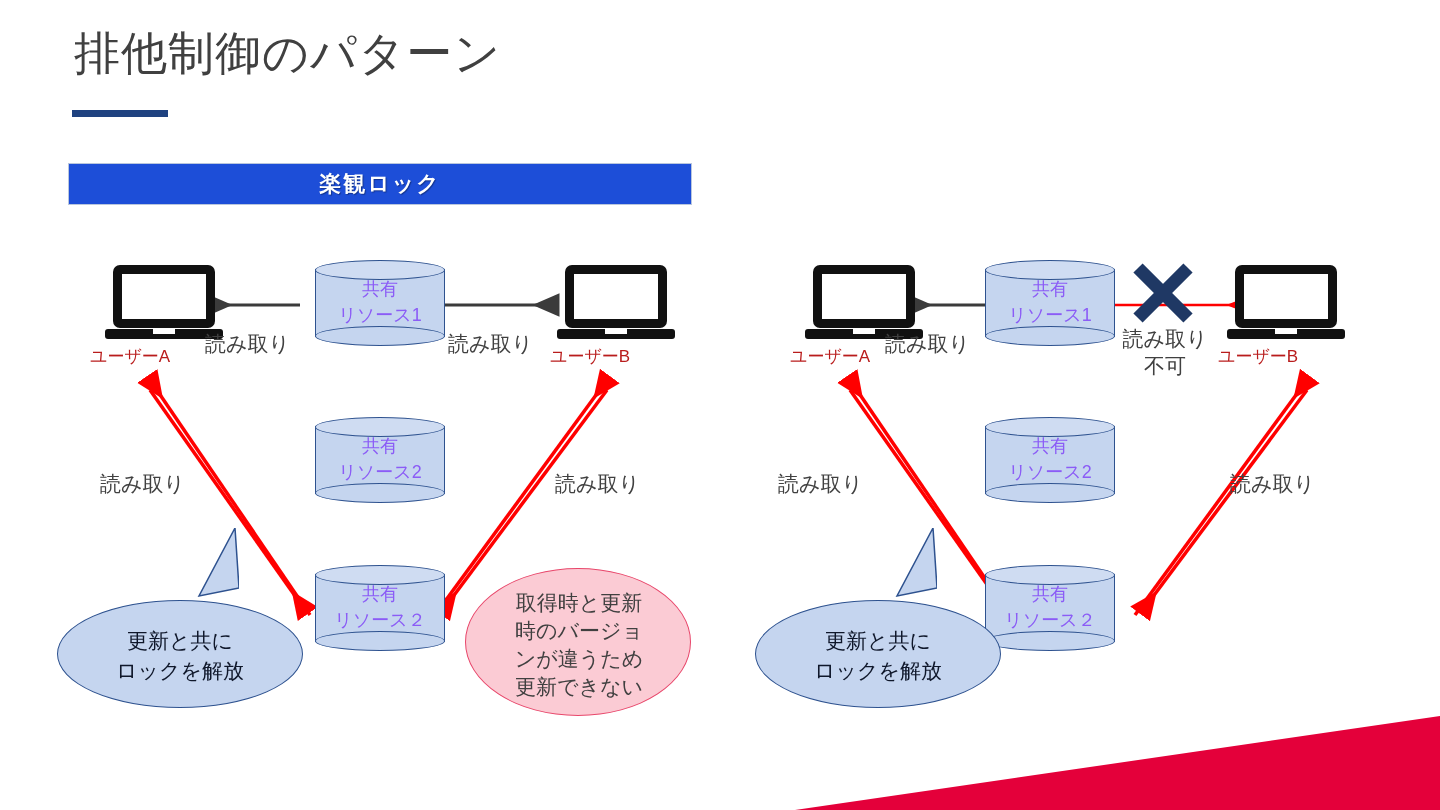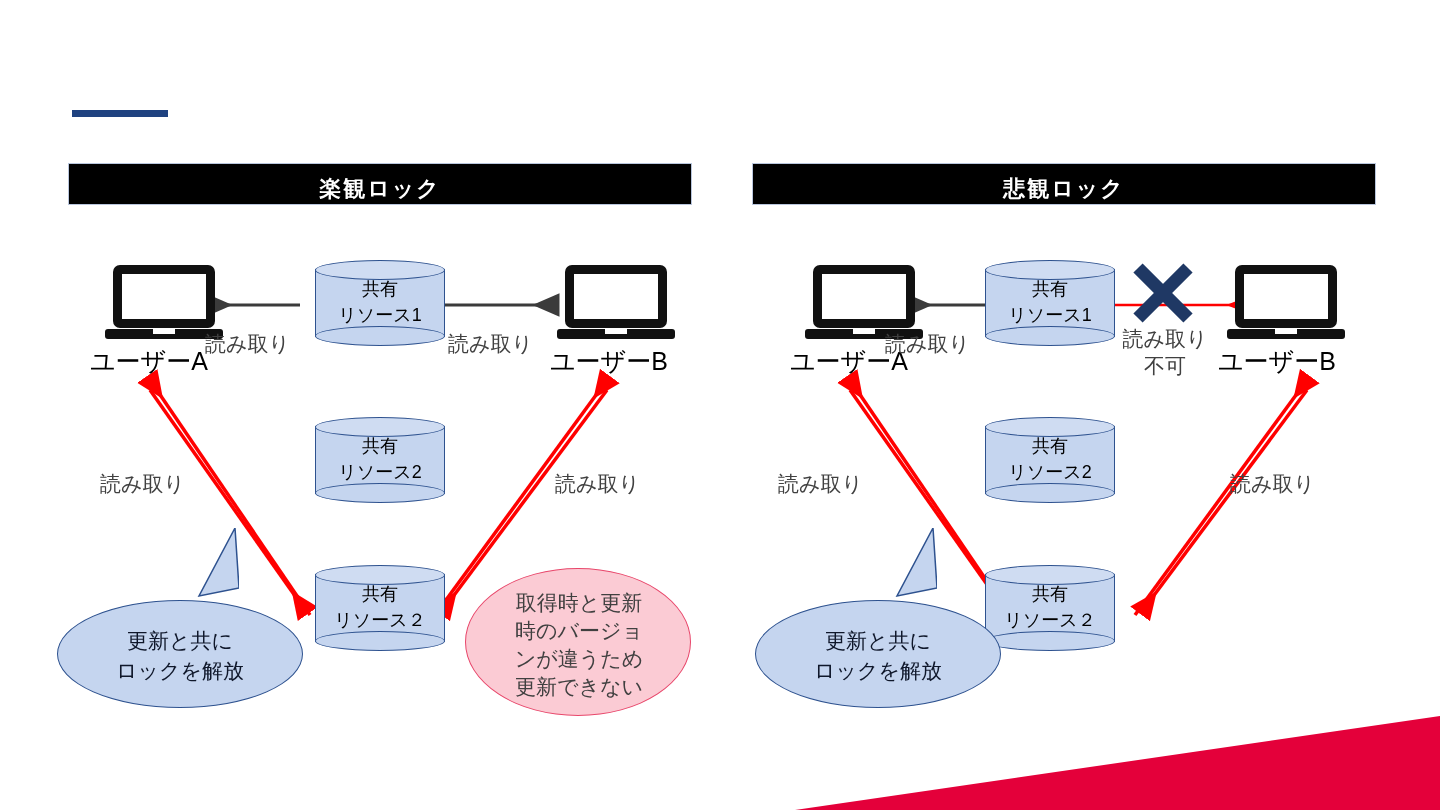--- a/index.html
+++ b/index.html
@@ -42,24 +42,24 @@
     top: 110px;
     width: 96px;
     height: 7px;
     background: #1F4280;
   }
 
   
   .panel-header {
     position: absolute;
     height: 40px;
-    background: #000000;
+    background: #1d4ed8;
     border: 1px solid #b9c6dd;
     display: flex;
-    align-items: flex-end;
+    align-items: center;
     justify-content: center;
   }
   .panel-header span {
     color: #ffffff;
     font-size: 22px;
     font-weight: bold;
     letter-spacing: 2px;
     text-shadow: 1px 1px 1px rgba(0,0,0,0.35);
   }
   #panel-header-left  { left: 68px;  top: 163px; width: 622px; }
@@ -101,22 +101,22 @@
   }
   .laptop .notch {
     position: absolute;
     left: 48px; top: 64px;
     width: 22px;
     height: 5px;
     background: #ffffff;
   }
   .user-label {
     position: absolute;
-    font-size: 25px;
-    color: #000000;
+    font-size: 17px;
+    color: #b91c1c;
     white-space: nowrap;
     letter-spacing: 0px;
   }
 
   
   .cylinder {
     position: absolute;
     width: 130px;
     height: 86px;
   }
@@ -151,21 +151,21 @@
     border-radius: 50%;
   }
   .cyl-text {
     position: absolute;
     left: 0;
     top: 16px;
     width: 130px;
     text-align: center;
     font-size: 18px;
     line-height: 26px;
-    color: #000000;
+    color: #8b5cf6;
     z-index: 3;
     white-space: pre-line;
   }
 
   
   .arrow-label {
     position: absolute;
     font-size: 21px;
     line-height: 27px;
     color: #404040;
@@ -255,27 +255,25 @@
     color: #ffffff;
     letter-spacing: 0.5px;
     white-space: nowrap;
   }
 </style>
 </head>
 <body>
 
 <div id="slide">
 
+  <div class="slide-title">排他制御のパターン</div>
   <div class="title-underline"></div>
 
   <div class="panel-header" id="panel-header-left">
     <span>楽観ロック</span>
-  </div>
-  <div class="panel-header" id="panel-header-right">
-    <span>悲観ロック</span>
   </div>
 
   <div class="panel" id="panel-left">
 
     <svg class="arrow-svg" viewBox="0 0 700 520">
       <defs>
         <marker id="blk-l" markerWidth="9" markerHeight="9" refX="7.5" refY="4.5" orient="auto">
           <path d="M0,4.5 L9,0.6 L9,8.4 Z" fill="#3B3B3B"></path>
         </marker>
         <marker id="red-l" markerWidth="8" markerHeight="8" refX="6.6" refY="4" orient="auto">

